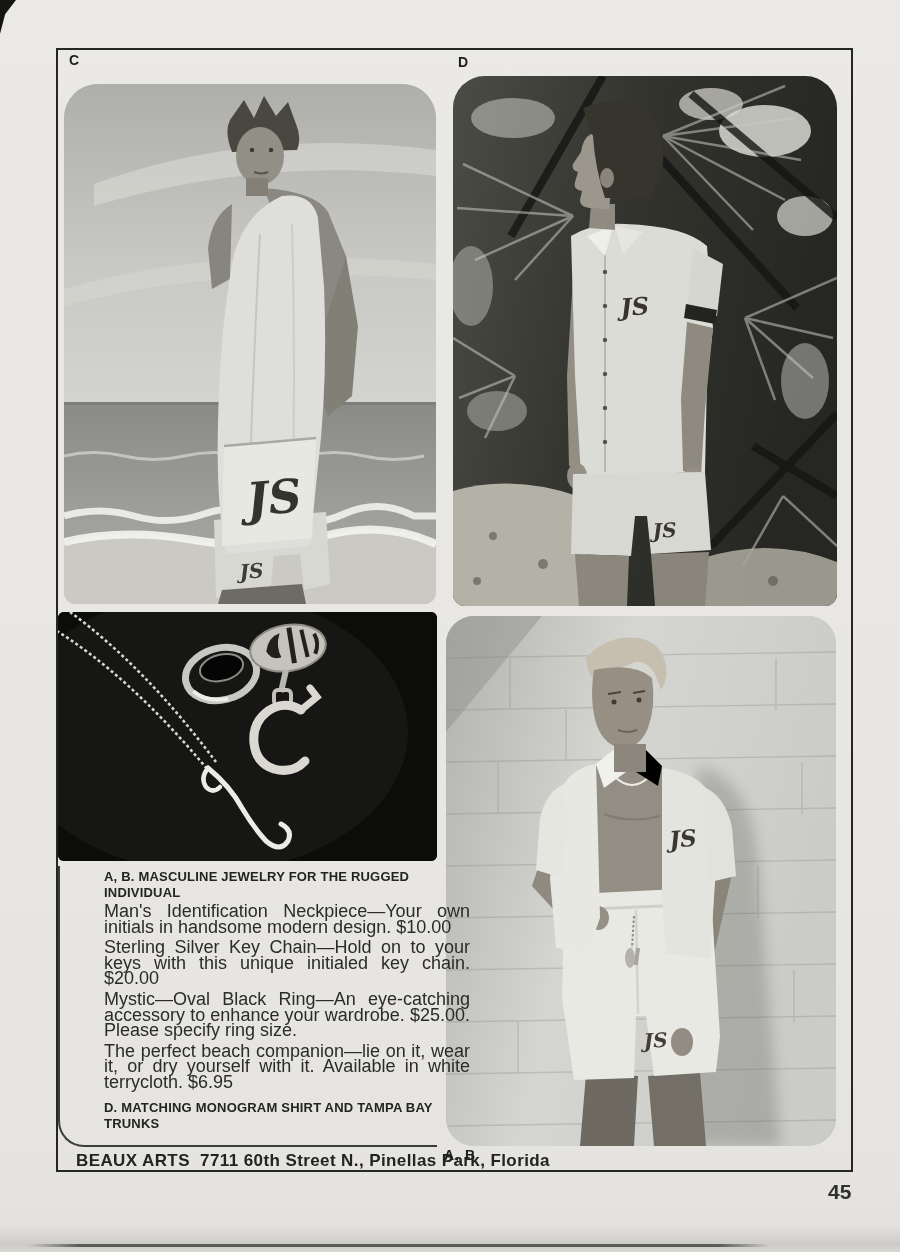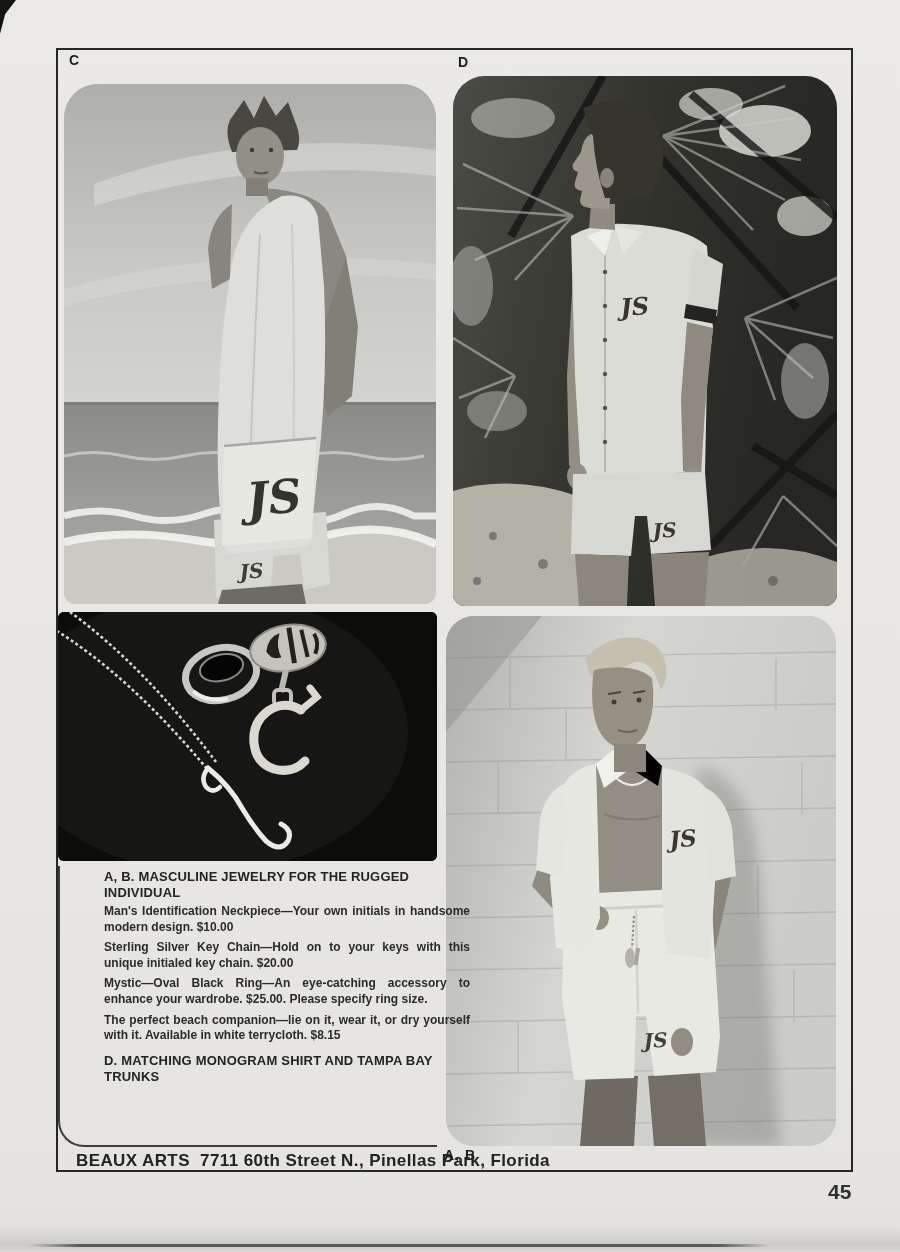--- a/index.html
+++ b/index.html
@@ -19,21 +19,21 @@
   #photo-ab{left:446px;top:616px;width:390px;height:530px;border-radius:28px;}
   .plate-label{position:absolute;font-size:14px;font-weight:bold;letter-spacing:1px;color:#1d1d1b;}
   #label-c{left:69px;top:52px;}
   #label-d{left:458px;top:54px;}
   #label-ab{left:444px;top:1147px;}
   .text-rail{position:absolute;left:58px;top:866px;width:377px;height:279px;
     border-left:2px solid #3c3c39;border-bottom:2px solid #3c3c39;border-bottom-left-radius:26px;}
   .copy{position:absolute;left:78px;top:869px;width:366px;margin-left:26px;}
   .copy h3{font-size:13px;line-height:16px;font-weight:bold;letter-spacing:.2px;margin:9px 0 3px 0;color:#232321;}
   .copy h3.first{margin-top:0;}
-  .copy p{font-size:12px;line-height:15.6px;text-align:justify;margin:0 0 5px 0;color:#2b2b28;font-weight:bold;}
+  .copy p{font-size:18px;line-height:15.6px;text-align:justify;margin:0 0 5px 0;color:#2b2b28;}
   .footer{position:absolute;left:76px;top:1151px;font-size:17px;font-weight:bold;
     letter-spacing:.4px;white-space:pre;color:#232321;}
   .page-number{position:absolute;left:828px;top:1180px;font-size:21px;font-weight:bold;color:#2f2f2c;}
   .bottom-shade{position:absolute;left:0;top:1226px;width:900px;height:26px;
     background:linear-gradient(180deg,rgba(40,40,38,0) 0%,rgba(40,40,38,.12) 72%,rgba(40,40,38,.05) 100%);}
   .bottom-line{position:absolute;left:28px;top:1244px;width:742px;height:3px;
     background:linear-gradient(90deg,rgba(62,62,60,0),rgba(62,62,60,.8) 7%,rgba(62,62,60,.8) 93%,rgba(62,62,60,0));}
   .mono{font-family:"DejaVu Serif",serif;font-style:italic;font-weight:bold;}
 </style>
 </head>
@@ -282,21 +282,21 @@
       </g>
     </svg>
   </figure>
 
   <div class="text-rail"></div>
   <div class="copy">
     <h3 class="first">A, B. MASCULINE JEWELRY FOR THE RUGGED INDIVIDUAL</h3>
     <p>Man's Identification Neckpiece—Your own initials in handsome modern design. $10.00</p>
     <p>Sterling Silver Key Chain—Hold on to your keys with this unique initialed key chain. $20.00</p>
     <p>Mystic—Oval Black Ring—An eye-catching accessory to enhance your wardrobe. $25.00. Please specify ring size.</p>
-    <p>The perfect beach companion—lie on it, wear it, or dry yourself with it. Available in white terrycloth. $8.15</p>
+    <p>The perfect beach companion—lie on it, wear it, or dry yourself with it. Available in white terrycloth. $6.95</p>
     <h3>D. MATCHING MONOGRAM SHIRT AND TAMPA BAY TRUNKS</h3>
   </div>
 
   <span class="plate-label" id="label-ab">A, B</span>
   <div class="footer">BEAUX ARTS  7711 60th Street N., Pinellas Park, Florida</div>
   <div class="page-number">45</div>
 
   <div class="bottom-shade"></div>
   <div class="bottom-line"></div>
 </div>

